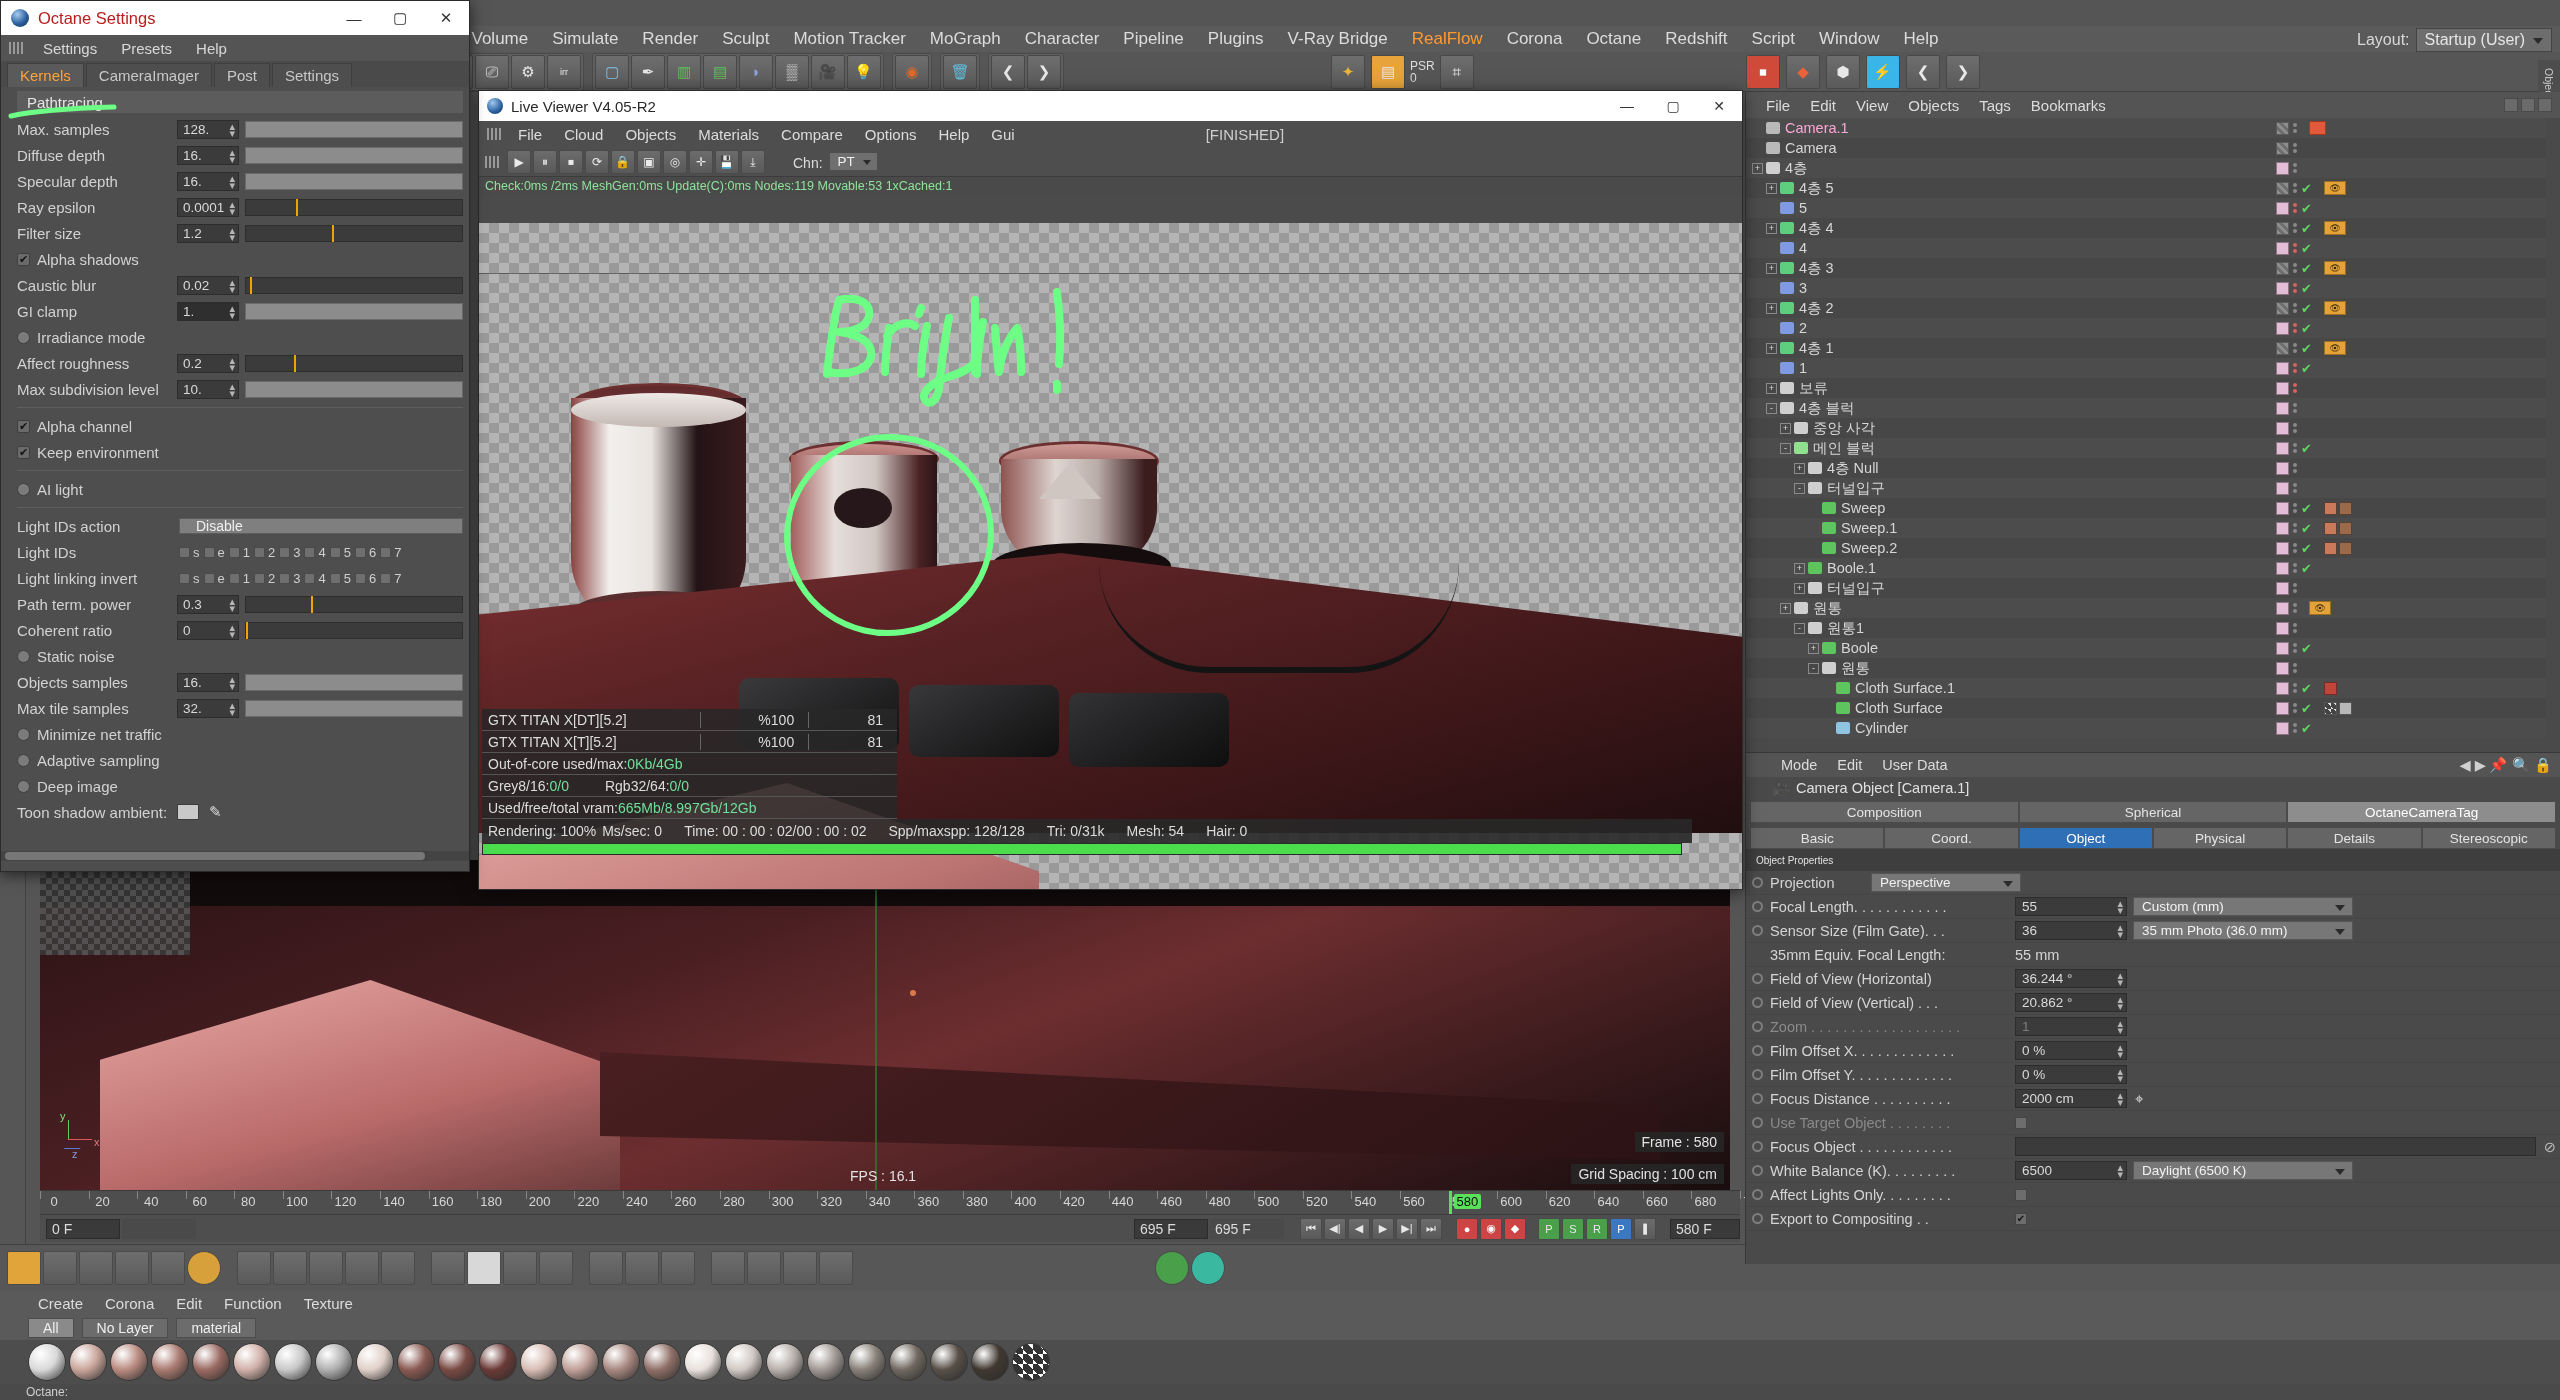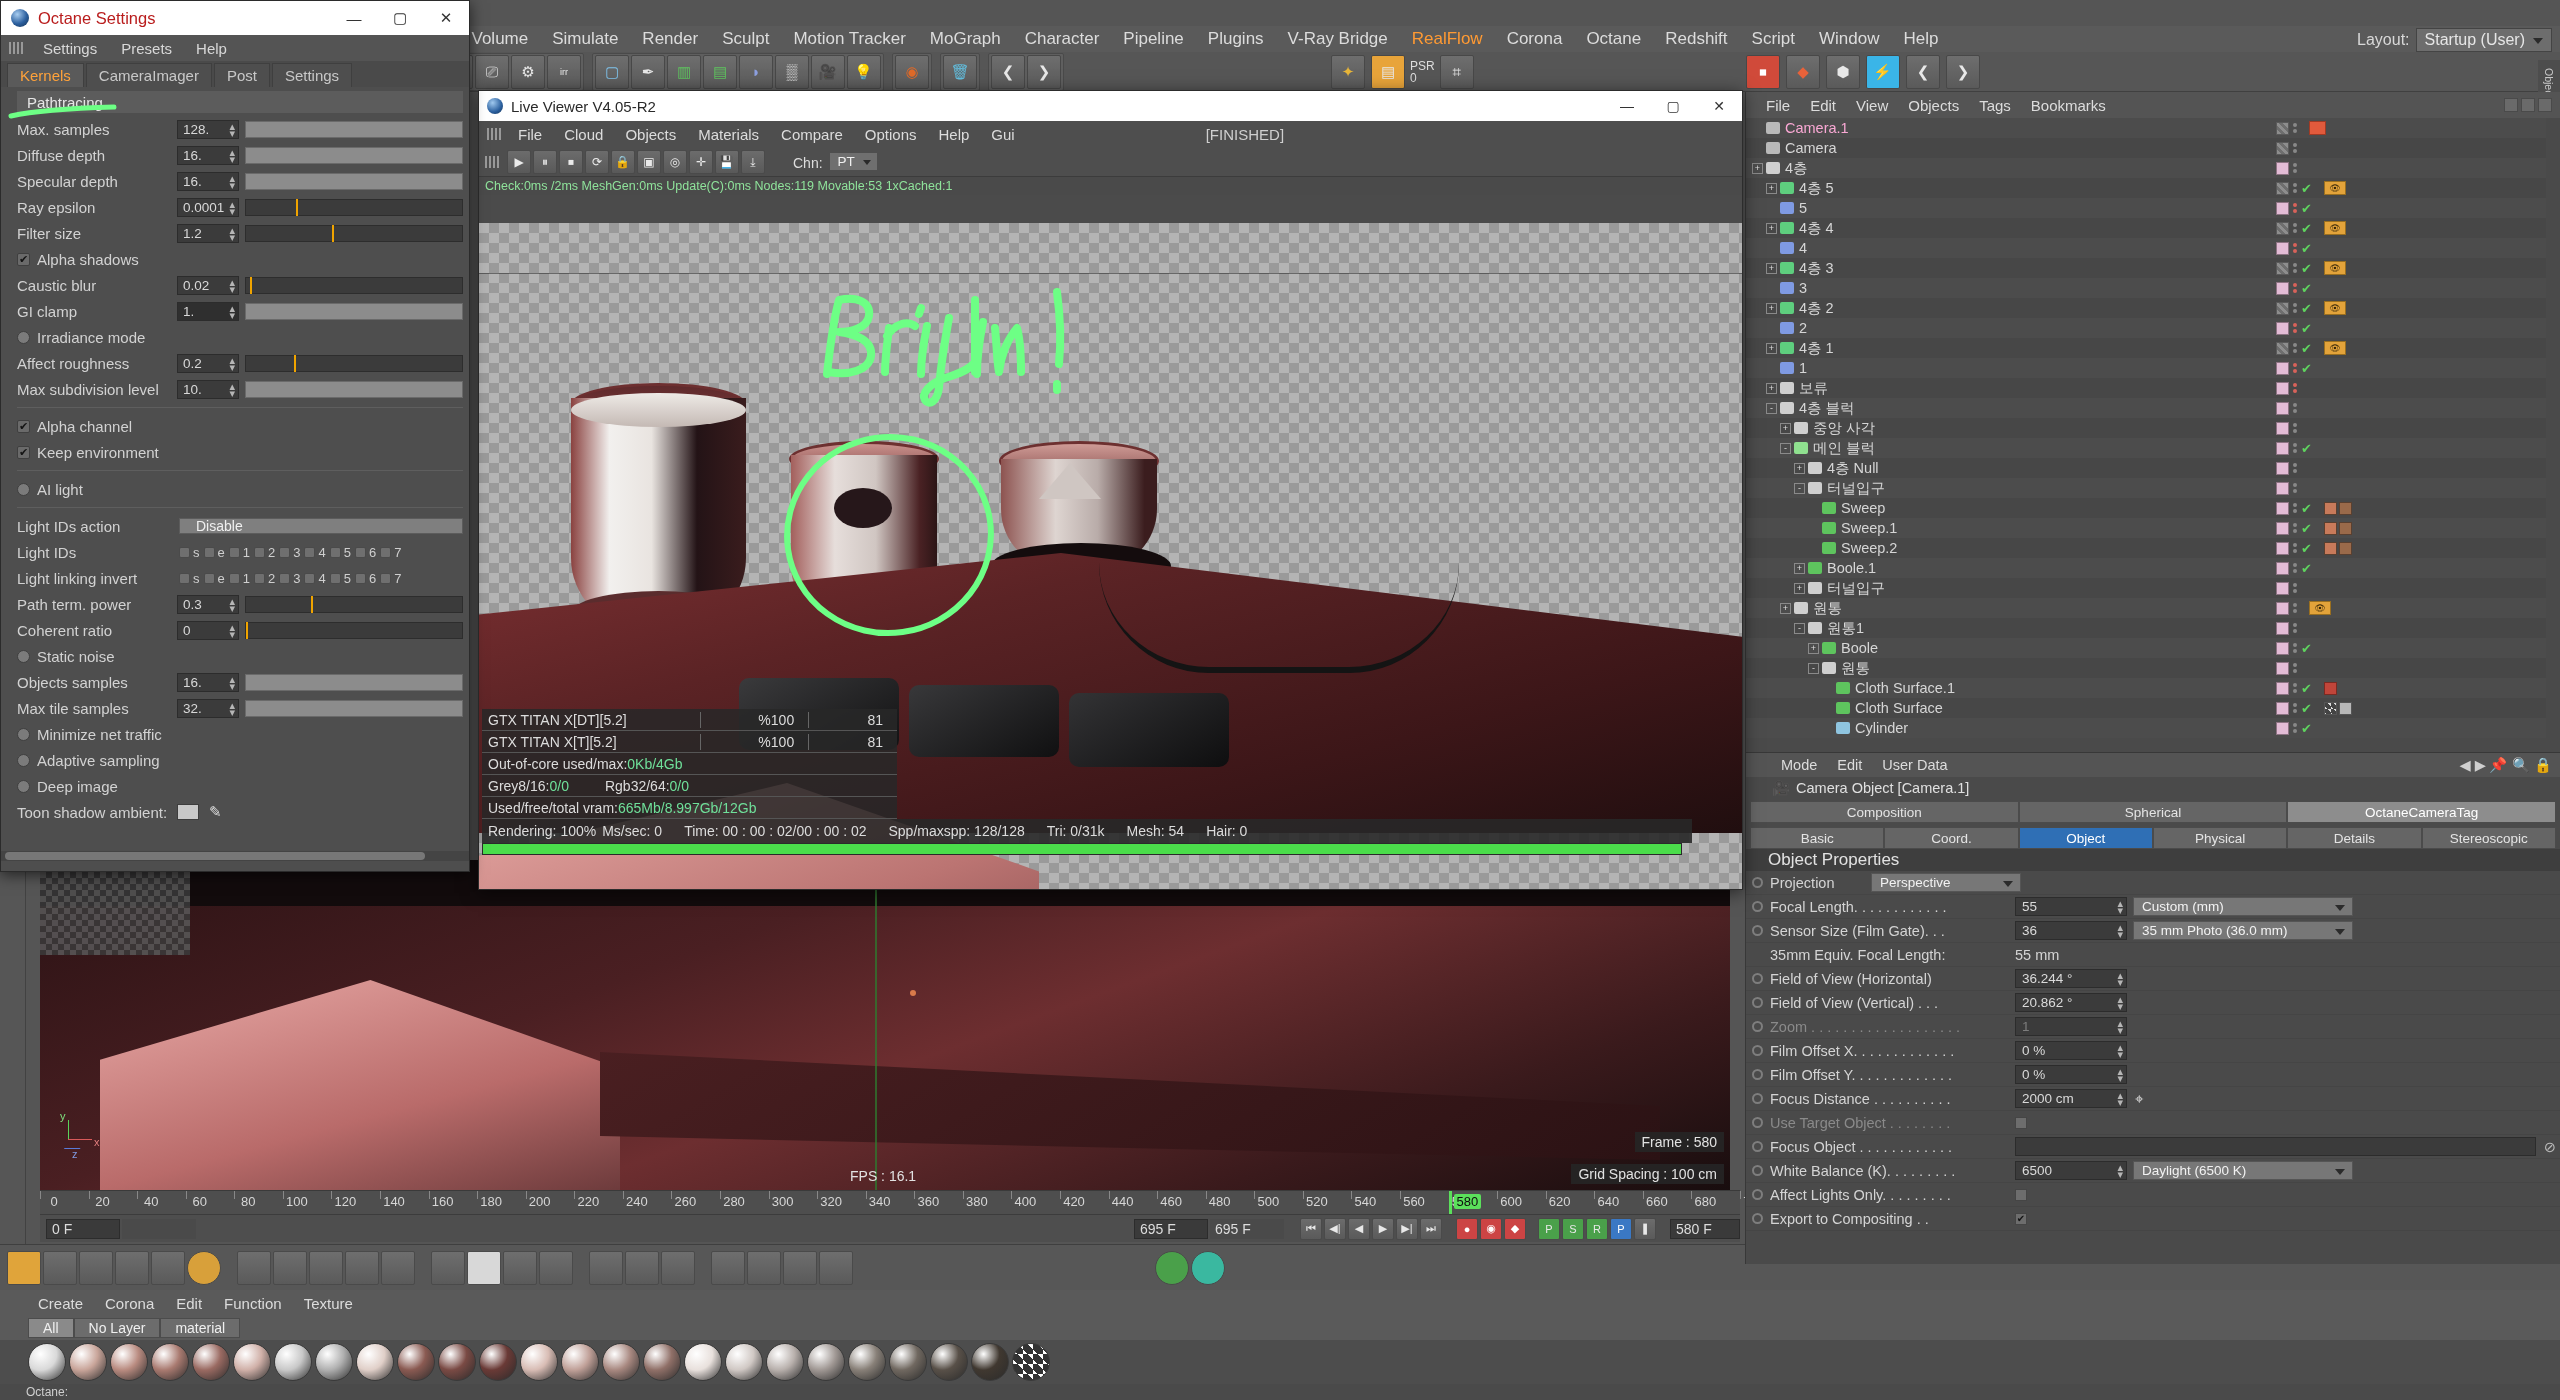--- a/index.html
+++ b/index.html
@@ -69,21 +69,21 @@
   #bottomtools { position:absolute; left:0; top:1244px; width:2560px; height:46px;
     background:#575757; border-top:1px solid #3f3f3f; display:flex;align-items:center;padding-left:6px;}
   .btb { width:34px;height:34px; margin:0 1px; background:linear-gradient(#6e6e6e,#5a5a5a);
     border:1px solid #4a4a4a; border-radius:2px;}
 
   
   #matbar { position:absolute; left:0; top:1290px; width:2560px; height:26px;
     background:#5a5a5a; display:flex; align-items:center; font-size:15px; color:#dcdcdc; gap:2px; padding-left:28px;}
   #matbar .mi { padding:0 10px;}
   #layerbar { position:absolute; left:0; top:1316px; width:2560px; height:24px;
-    background:#5a5a5a; display:flex; align-items:center; font-size:14px; color:#ddd; padding-left:28px; gap:0;}
+    background:#5a5a5a; display:flex; align-items:center; font-size:14px; color:#ddd; padding-left:28px; gap:8px;}
   .lbbtn { background:#6c6c6c; border:1px solid #4c4c4c; padding:1px 14px; color:#efefef;}
   .lbbtn.on { background:#8a8a8a; }
   #matswatches { position:absolute; left:0; top:1340px; width:2560px; height:44px;
     background:#4d4d4d; display:flex; align-items:center; gap:3px; padding-left:28px;}
   .msw { width:38px;height:38px;border:1px solid #3a3a3a; border-radius:2px;}
   #statusbar { position:absolute; left:0; top:1384px; width:2560px; height:16px;
     background:#4a4a4a; font-size:12px; color:#cfcfcf; display:flex; align-items:center; padding-left:26px;}
 
   
   #maxon { position:absolute; left:0; top:1320px; width:26px; height:64px; background:#4a4a4a;
@@ -251,21 +251,21 @@
     color:#e0e0e0; padding-left:26px; background:#4a4a4a;}
   #am-tabs { display:flex; height:22px; margin:2px 4px 0 4px;}
   #am-tabs .t { flex:1; background:#656565; border:1px solid #4b4b4b; font-size:13.5px;
     color:#e4e4e4; display:flex;align-items:center;justify-content:center;}
   #am-tabs .t.on { background:#2f6fb5; color:#fff;}
   #am-tabs2 { display:flex; height:22px; margin:2px 4px 4px 4px;}
   #am-tabs2 .t { flex:1; background:#656565; border:1px solid #4b4b4b; font-size:13.5px;
     color:#e4e4e4; display:flex;align-items:center;justify-content:center;}
   #am-tabs2 .t.on { background:#8d8d8d; color:#fff;}
   .amsec { background:#3e3e3e; height:22px; display:flex; align-items:center;
-    padding-left:22px; font-size:17px; color:#e2e2e2;}
+    padding-left:10px; font-size:10px; color:#e2e2e2;}
   .amrow { height:24px; display:flex; align-items:center; font-size:14.5px; color:#d4d4d4;
     padding-left:6px; border-bottom:1px solid #454545;}
   .amrow.dis { color:#8a8a8a; }
   .radio { width:11px;height:11px; border:2px solid #7e7e7e; border-radius:50%;
     margin-right:7px; flex:0 0 auto; }
   .amlab { width:245px; white-space:nowrap; overflow:hidden; }
   .amnum { width:112px; height:19px; background:#3b3b3b; border:1px solid #2c2c2c;
     display:flex; align-items:center; padding-left:6px; font-size:13.5px; color:#dadada;
     position:relative; }
   .amnum.dis { color:#7d7d7d; }

